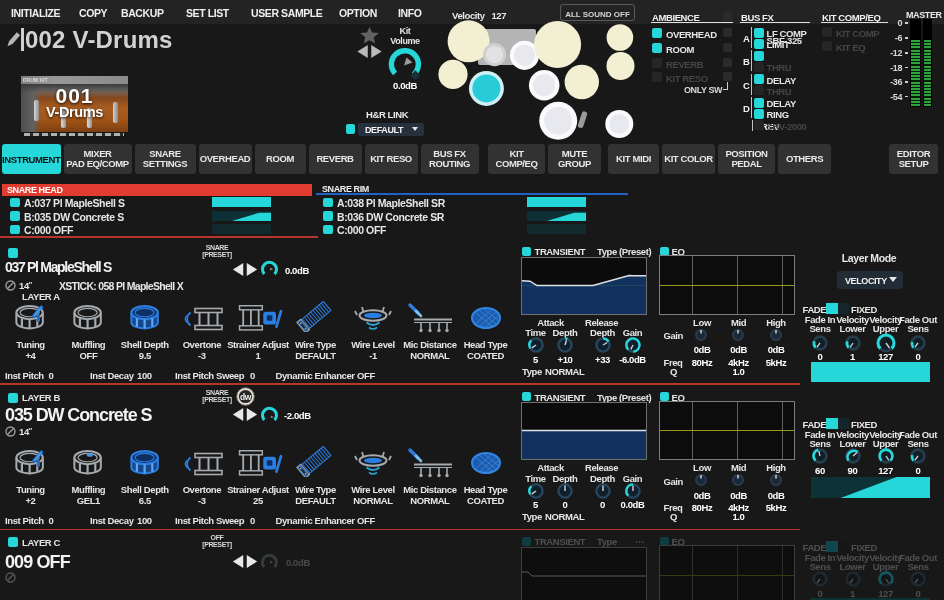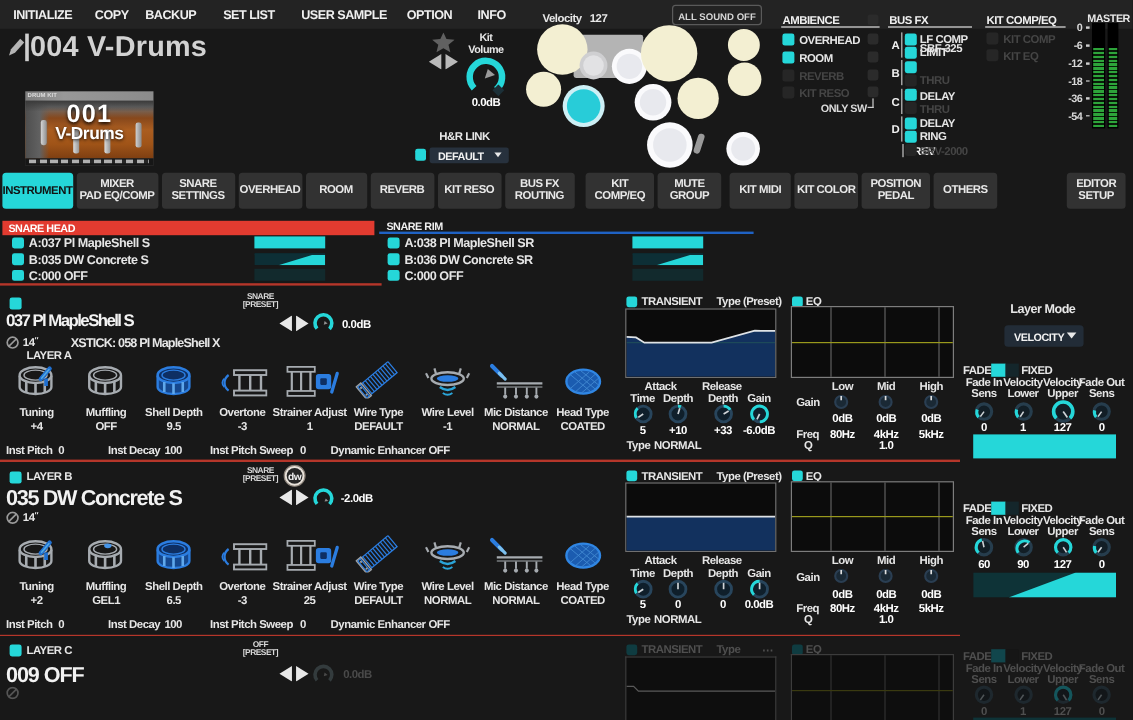--- a/index.html
+++ b/index.html
@@ -27,21 +27,21 @@
 <div class="abs t11" style="left:121px;top:7px;color:#f0f0f0;">BACKUP</div>
 <div class="abs t11" style="left:186px;top:7px;color:#f0f0f0;">SET LIST</div>
 <div class="abs t11" style="left:251px;top:7px;color:#f0f0f0;">USER SAMPLE</div>
 <div class="abs t11" style="left:339px;top:7px;color:#f0f0f0;">OPTION</div>
 <div class="abs t11" style="left:398px;top:7px;color:#f0f0f0;">INFO</div>
 
 <svg class="abs" style="left:6px;top:31px;" width="15" height="16" viewBox="0 0 22 24">
   <path d="M2 23 L4.5 15 L16 2 L21 6.5 L9.5 19.5 Z" fill="#b5b5b5"></path>
 </svg>
 <div class="abs" style="left:21px;top:28px;width:2.5px;height:23px;background:#cfcfcf;"></div>
-<div class="abs" style="left:25px;top:27.5px;font-size:24px;color:#d2d2d2;letter-spacing:0.2px;line-height:24px;">004 V-Drums</div>
+<div class="abs" style="left:25px;top:27.5px;font-size:24px;color:#d2d2d2;letter-spacing:0.2px;line-height:24px;">002 V-Drums</div>
 
 <div class="abs" style="left:21px;top:76px;width:107px;height:62px;background:#3a3a3a;overflow:hidden;">
   <div class="abs" style="left:0;top:0;width:107px;height:8px;background:linear-gradient(90deg,#7e7e7e,#989898 30%,#8b8b8b);"></div>
   <div class="abs" style="left:0;top:8px;width:107px;height:48px;background:linear-gradient(180deg,#636363 0%,#6e6e6e 10%, #87481c 30%, #aa5d20 50%, #a05418 75%, #7e3f12 100%);"></div>
   <div class="abs" style="left:0;top:8px;width:20px;height:48px;background:linear-gradient(90deg,#4e4e4e,#616161 60%,rgba(100,100,100,0));"></div>
   <div class="abs" style="left:13px;top:24px;width:4.5px;height:21px;background:linear-gradient(90deg,#d6d6d6,#8e8e8e);border-radius:2px;"></div>
   <div class="abs" style="left:40px;top:32px;width:4.5px;height:20px;background:linear-gradient(90deg,#dcdcdc,#969696);border-radius:2px;"></div>
   <div class="abs" style="left:66px;top:32px;width:4.5px;height:20px;background:linear-gradient(90deg,#dcdcdc,#969696);border-radius:2px;"></div>
   <div class="abs" style="left:92px;top:26px;width:4.5px;height:21px;background:linear-gradient(90deg,#d0d0d0,#8a8a8a);border-radius:2px;"></div>
   <div class="abs" style="left:0;top:8px;width:107px;height:9px;background:linear-gradient(180deg,rgba(55,55,55,.9),rgba(55,55,55,0));"></div>

